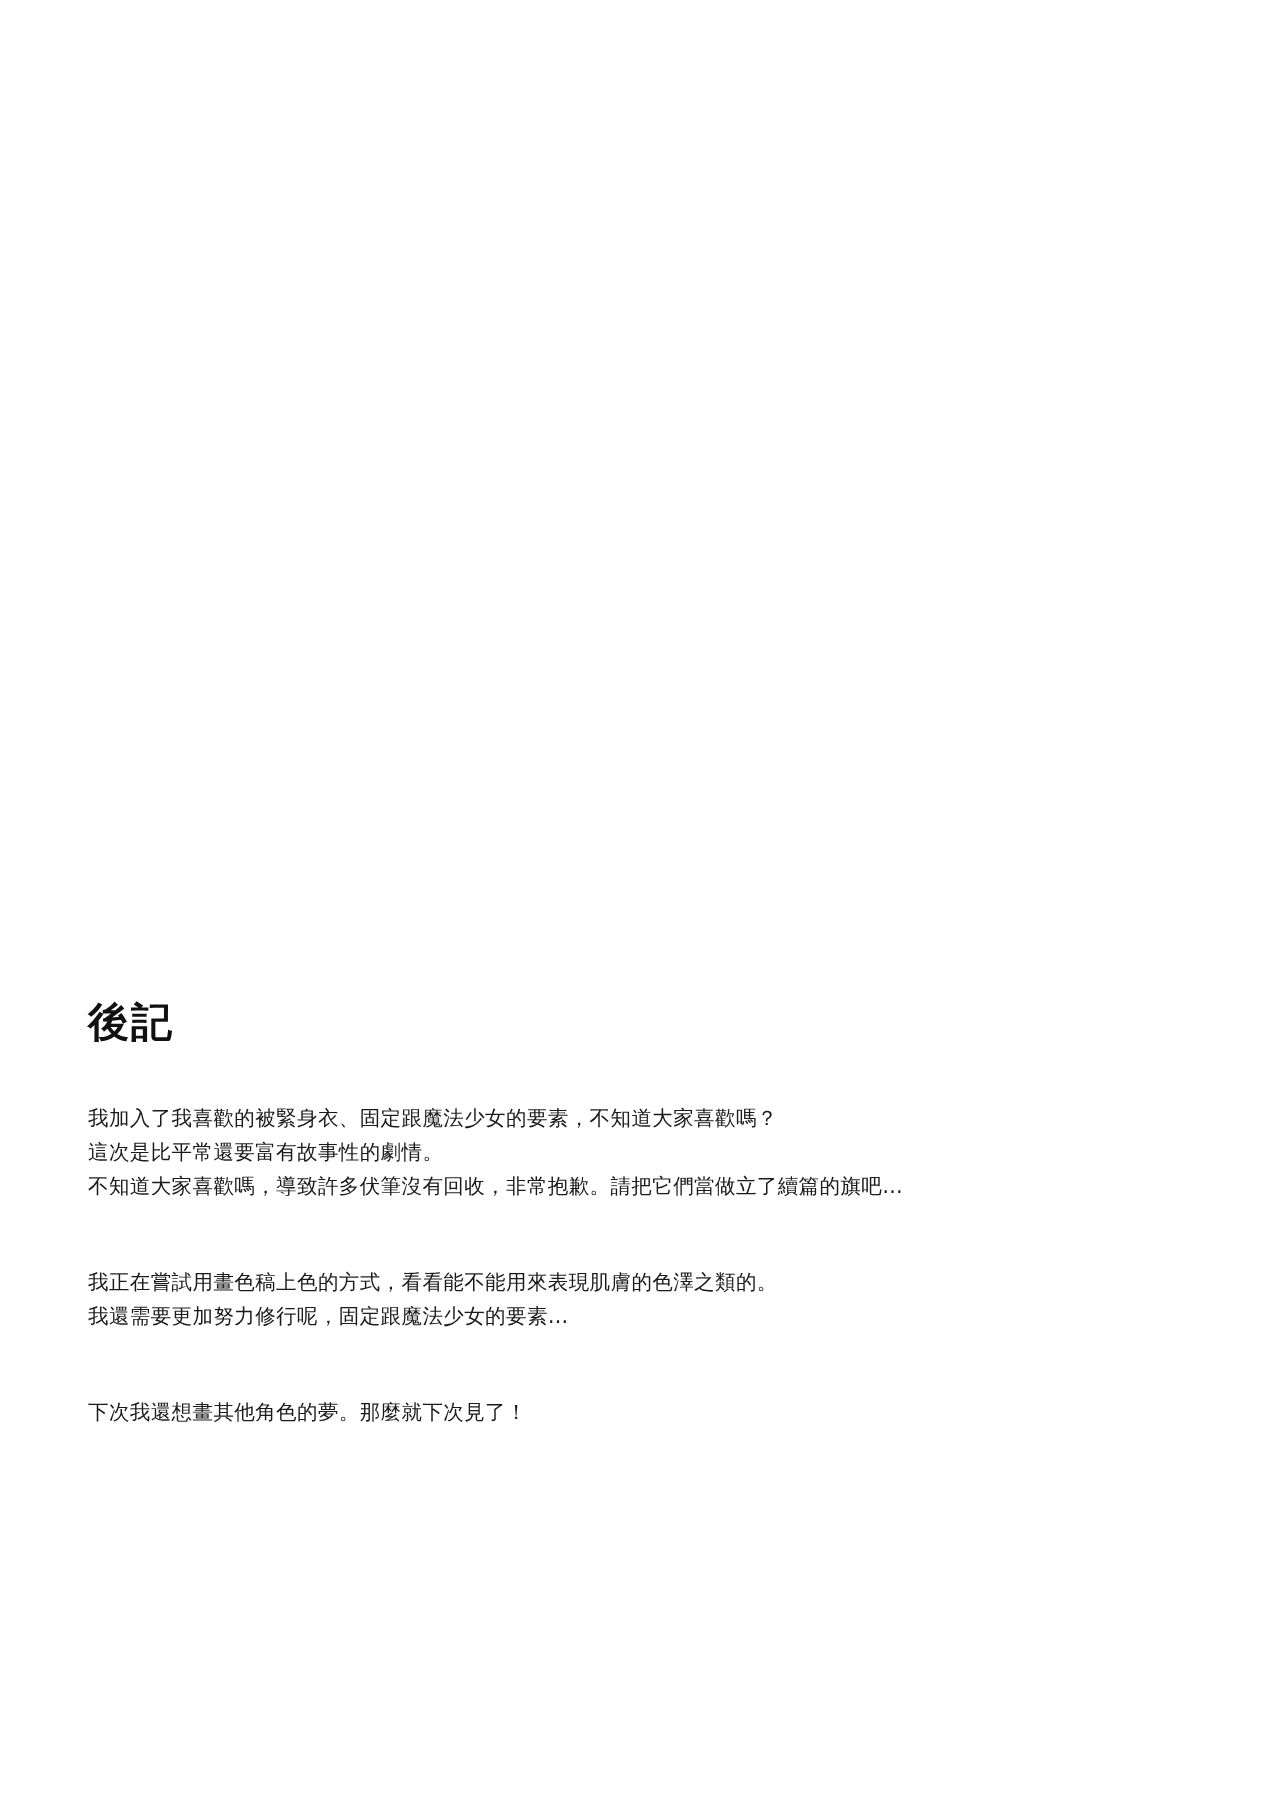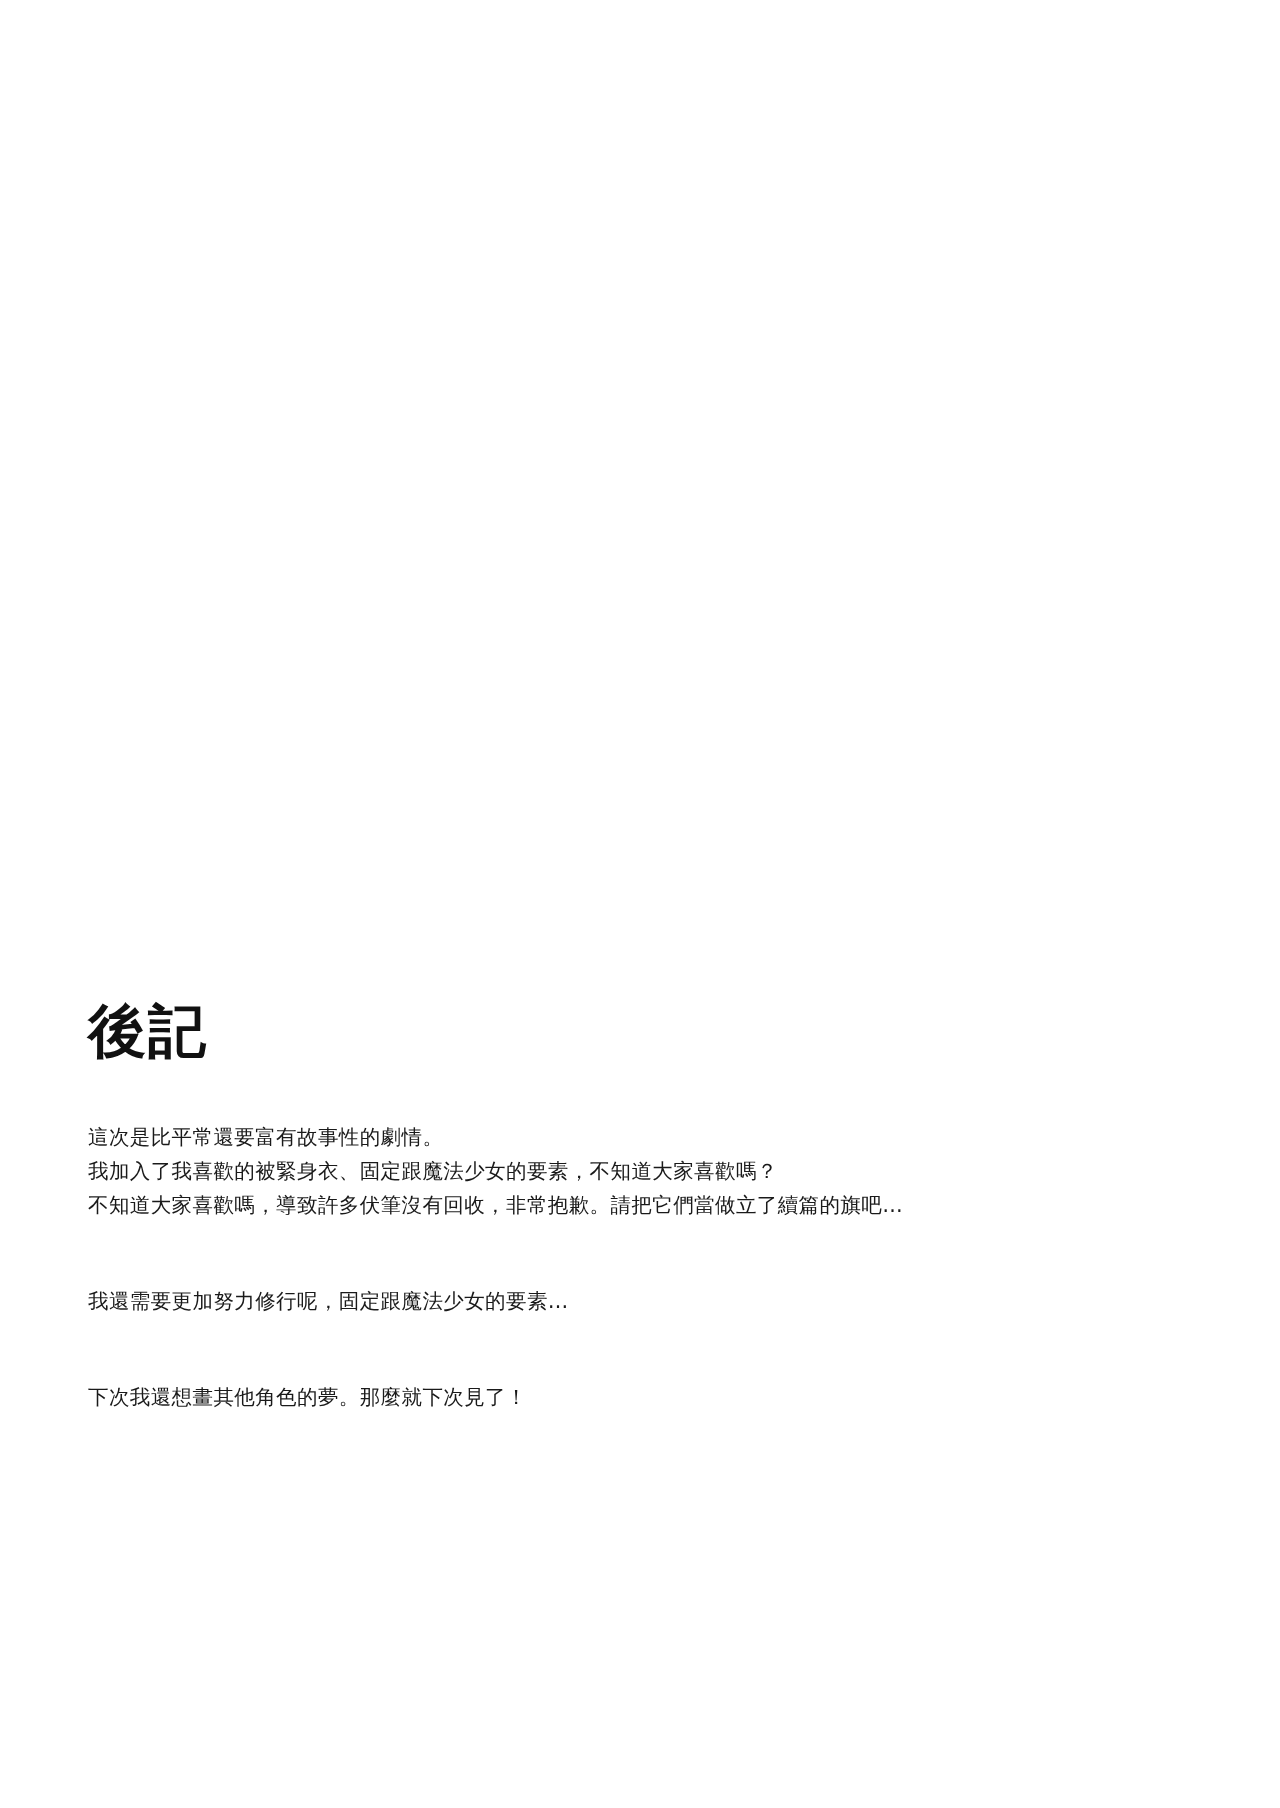--- a/index.html
+++ b/index.html
@@ -16,21 +16,21 @@
     font-family: "DejaVu Sans", "Liberation Sans", sans-serif;
     color: #1a1a1a;
   }
   .afterword-block {
     position: absolute;
     left: 88px;
     top: 1000px;
     width: 1050px;
   }
   .afterword-title {
-    font-size: 58px;
+    font-size: 41px;
     line-height: 1.1;
     font-weight: 700;
     letter-spacing: 2px;
     color: #111111;
     margin: 0 0 56px 0;
   }
   .para {
     margin: 0 0 62px 0;
   }
   .para:last-child {
@@ -47,26 +47,27 @@
 </head>
 <body>
 
 <div class="page">
 
   <div class="afterword-block">
 
     <h1 class="afterword-title">後記</h1>
 
     <div class="para">
+      <div class="line">我加入了我喜歡的被緊身衣、固定跟魔法少女的要素，不知道大家喜歡嗎？</div>
       <div class="line">這次是比平常還要富有故事性的劇情。</div>
-      <div class="line">我加入了我喜歡的被緊身衣、固定跟魔法少女的要素，不知道大家喜歡嗎？</div>
       <div class="line">不知道大家喜歡嗎，導致許多伏筆沒有回收，非常抱歉。請把它們當做立了續篇的旗吧…</div>
     </div>
 
     <div class="para">
+      <div class="line">我正在嘗試用畫色稿上色的方式，看看能不能用來表現肌膚的色澤之類的。</div>
       <div class="line">我還需要更加努力修行呢，固定跟魔法少女的要素…</div>
     </div>
 
     <div class="para">
       <div class="line">下次我還想畫其他角色的夢。那麼就下次見了！</div>
     </div>
 
   </div>
 
 </div>

